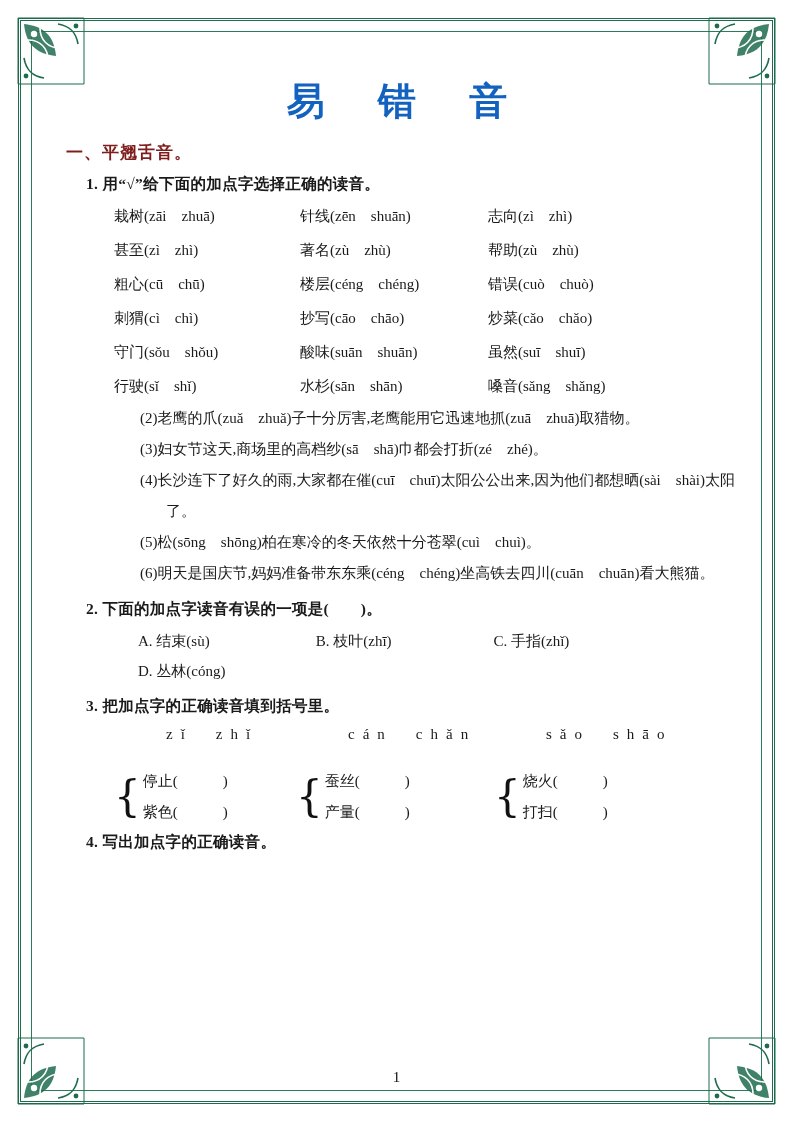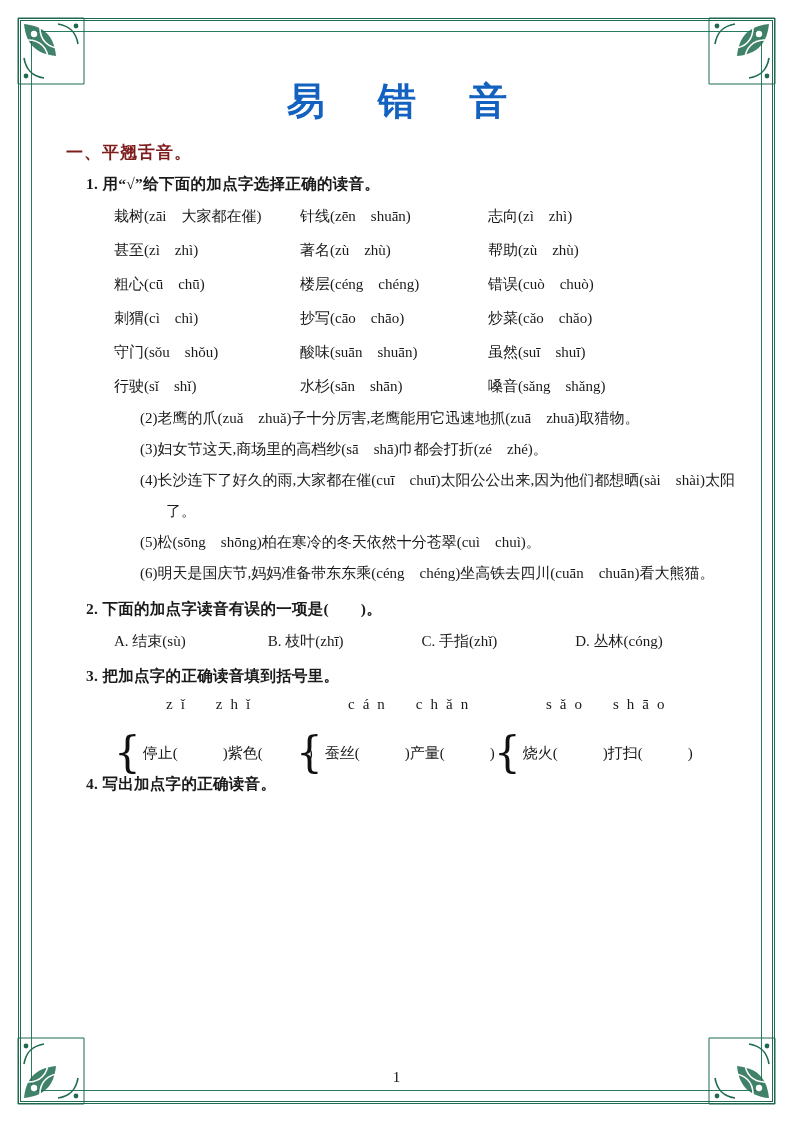--- a/index.html
+++ b/index.html
@@ -132,35 +132,35 @@
   .brace-group.g2 { width: 198px; }
   .brace-sym {
     font-size: 42px;
     line-height: 34px;
     font-family: "DejaVu Serif", serif;
     margin-right: 2px;
     color: #111;
   }
   .brace-words {
     display: flex;
-    flex-direction: row;
+    flex-direction: column;
     text-align: center;
   }
   .brace-words span {
     line-height: 31px;
     white-space: nowrap;
   }
 
   .q4-row {
     margin-left: 62px;
     font-size: 15px;
     line-height: 30px;
     margin-top: 6px;
   }
-  .q4-row .cell { display: inline-block; width: 186px; }
+  .q4-row .cell { display: inline-block; width: 186px; margin-left: 24px; }
 
   .page-number {
     position: absolute;
     bottom: 36px;
     left: 0;
     width: 100%;
     text-align: center;
     font-size: 15px;
     color: #111;
   }
@@ -240,21 +240,21 @@
   <div class="section-heading">一、平翘舌音。</div>
 
   <div class="q-item">
     <span>1.</span>
     <span>用“√”给下面的加点字选择正确的读音。</span>
   </div>
 
   <table class="choice-grid">
     <tbody>
         <tr>
-      <td class="c1">栽树(zāi　大家都在催)</td>
+      <td class="c1">栽树(zāi　zhuā)</td>
       <td class="c2">针线(zēn　shuān)</td>
       <td class="c3">志向(zì　zhì)</td>
     </tr>
     <tr>
       <td class="c1">甚至(zì　zhì)</td>
       <td class="c2">著名(zù　zhù)</td>
       <td class="c3">帮助(zù　zhù)</td>
     </tr>
     <tr>
       <td class="c1">粗心(cū　chū)</td>

